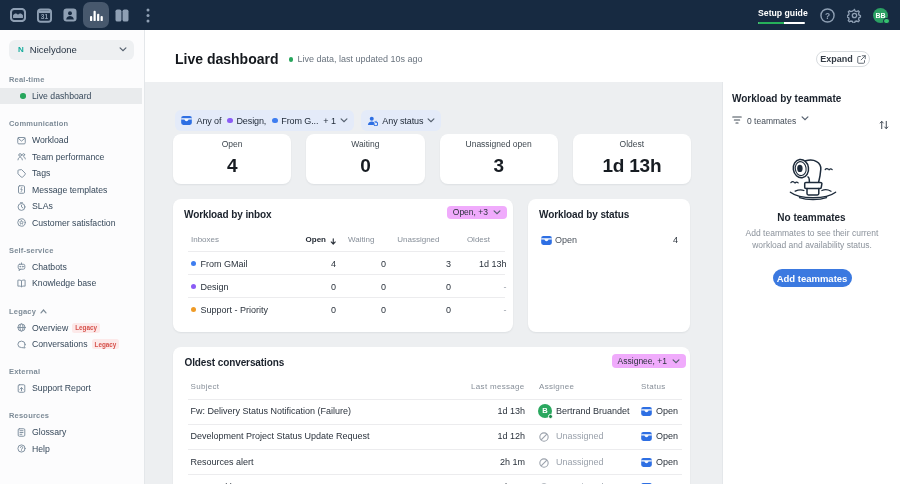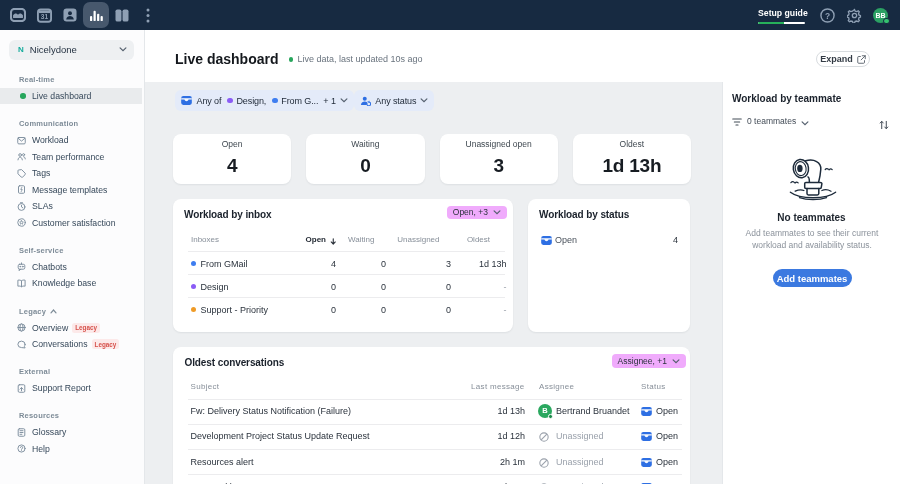--- a/index.html
+++ b/index.html
@@ -12,35 +12,35 @@
 .setup span { color:#fff; font-size:8.7px; font-weight:700; letter-spacing:0; white-space:nowrap; display:block; line-height:10px; }
 .prog { margin-top:3.5px; width:47px; height:2.5px; background:#fff; border-radius:2px; overflow:hidden; }
 .prog i { display:block; width:26px; height:100%; background:#27b05a; }
 .avatar { position:absolute; left:873px; top:7.5px; width:15px; height:15px; border-radius:50%; background:#2ba163; color:#fff; font-size:7px; font-weight:700; display:flex; align-items:center; justify-content:center; }
 .avatar i { position:absolute; right:-1.5px; bottom:-1.5px; width:6.5px; height:6.5px; border-radius:50%; background:#35c46f; border:1.5px solid #172a41; }
 .sidebar { position:absolute; left:0; top:30px; width:145px; height:454px; background:#fcfcfd; border-right:1px solid #e4e7ea; }
 .ws { position:absolute; left:9px; top:10px; width:125px; height:19.5px; background:#eef0f2; border-radius:6px; display:flex; align-items:center; font-size:9.5px; color:#1f2d3d; }
 .ws b { color:#12ab9b; font-weight:700; font-size:8px; margin:0 6px 0 9px; }
 .ws .car { margin-left:auto; margin-right:7px; display:flex; }
 .nav { position:absolute; left:0; top:30px; width:144px; }
-.nav-label { height:16.5px; margin-top:11.2px; padding-left:19px; font-size:7.5px; font-weight:700; color:#7d8b97; display:flex; align-items:center; letter-spacing:.2px; }
+.nav-label { height:16.5px; margin-top:11.2px; padding-left:9px; font-size:7.5px; font-weight:700; color:#7d8b97; display:flex; align-items:center; letter-spacing:.2px; }
 .nav-item { height:16.5px; padding-left:17px; font-size:8.7px; color:#36485a; display:flex; align-items:center; white-space:nowrap; }
 .nav-item svg { margin-right:6px; flex:none; }
 .nav-item.sel { background:#e9ebed; width:142px; }
 .gdot { width:5.5px; height:5.5px; border-radius:50%; background:#27a65c; margin:0 6.5px 0 3px; flex:none; }
 .badge-new { margin-left:4px; background:#17b3a3; color:#fff; font-size:6.3px; font-weight:700; padding:1.5px 4px; border-radius:6px; letter-spacing:.2px; }
 .badge-leg { margin-left:4px; background:#fce9e9; color:#d6504a; font-size:6.3px; font-weight:700; padding:1.5px 3px; border-radius:2.5px; }
 .leg-car { margin-left:4px; display:flex; }
 .hdr { position:absolute; left:145px; top:30px; width:755px; height:52px; background:#fff; }
 .hdr h1 { position:absolute; left:30px; top:21.5px; font-size:14px; font-weight:700; color:#14181d; letter-spacing:0; line-height:14px; }
 .hdr .gd { position:absolute; left:143.5px; top:27px; width:4.5px; height:4.5px; border-radius:50%; background:#27a65c; }
 .hdr .sub { position:absolute; left:152.5px; top:24.5px; font-size:9px; color:#69737e; line-height:9px; }
 .expand { position:absolute; left:671px; top:21px; width:54px; height:16px; border:1px solid #d8dcdf; border-radius:9px; background:#fff; font-size:9px; font-weight:600; color:#333b44; display:flex; align-items:center; justify-content:center; gap:4px; }
 .content { position:absolute; left:145px; top:82px; width:577px; height:402px; background:#edeff1; overflow:hidden; }
-.filters { position:absolute; left:30px; top:8px; display:flex; }
+.filters { position:absolute; left:30px; top:28px; display:flex; gap:7px; }
 .fpill { height:21px; background:#e4ebf9; border-radius:6px; display:flex; align-items:center; font-size:9px; letter-spacing:-.1px; color:#1d2735; padding:0 6px 0 6px; }
 .fpill .cdot { width:5.5px; height:5.5px; border-radius:50%; margin:0 3.5px 0 6px; }
 .fpill .car { margin-left:4px; display:flex; }
 .stats { position:absolute; left:28px; top:52px; width:518px; display:flex; gap:15px; }
 .stat { flex:1; height:50px; background:#fff; border-radius:8px; box-shadow:0 1px 2px rgba(20,30,45,.07); text-align:center; padding-top:5.5px; }
 .stat .lb { font-size:8.5px; color:#3f4850; line-height:9px; }
 .stat .num { margin-top:7px; font-size:19px; font-weight:700; color:#171c22; letter-spacing:-.2px; line-height:20px; }
 .card { position:absolute; background:#fff; border-radius:8px; box-shadow:0 1px 2px rgba(20,30,45,.07); }
 .ctitle { position:absolute; font-size:10px; font-weight:700; color:#1a212b; letter-spacing:-.1px; line-height:11px; }
 .mini { position:absolute; background:#f0abfc; border-radius:4px; font-size:8.5px; color:#2a323c; display:flex; align-items:center; padding:0 6px; height:13px; }
@@ -55,21 +55,21 @@
 .tmut { color:#9aa1ab; }
 .sep { position:absolute; left:15px; width:317px; height:1px; background:#ececee; }
 .wbs { left:383px; top:117px; width:162px; height:133px; }
 .wbs .ctitle { left:11px; top:10px; }
 .oldest { left:28px; top:265px; width:517px; height:150px; }
 .oldest .ctitle { left:11.5px; top:10px; }
 .oldest .mini { right:4px; top:7px; height:14px; }
 .osep { position:absolute; left:15px; width:494px; height:1px; background:#ececee; }
 .rightbar { position:absolute; left:722px; top:82px; width:178px; height:402px; background:#fff; border-left:1px solid #e4e7ea; }
 .rightbar h2 { position:absolute; left:9px; top:11px; font-size:10px; font-weight:700; color:#1a212b; line-height:11px; }
-.rb-filter { position:absolute; left:9px; top:34px; display:flex; align-items:flex-end; font-size:8.5px; color:#434c57; }
+.rb-filter { position:absolute; left:9px; top:34px; display:flex; align-items:flex-start; font-size:8.5px; color:#434c57; }
 .rb-sort { position:absolute; right:11px; top:34px; }
 .illu { position:absolute; left:64px; top:69px; }
 .nt { position:absolute; left:0; top:130px; width:100%; text-align:center; font-size:10px; font-weight:700; color:#1c232c; line-height:11px; }
 .rb-p { position:absolute; left:10px; top:146px; width:158px; text-align:center; font-size:8.5px; color:#8b929b; line-height:11.5px; }
 .rb-btn { position:absolute; left:49.5px; top:187px; width:79px; height:18px; background:#3b79e0; border-radius:9px; color:#fff; font-size:9.5px; font-weight:700; display:flex; align-items:center; justify-content:center; }
 </style>
 </head>
 <body>
 <div class="topbar">
   <div class="tb-ic" style="left:5px">

